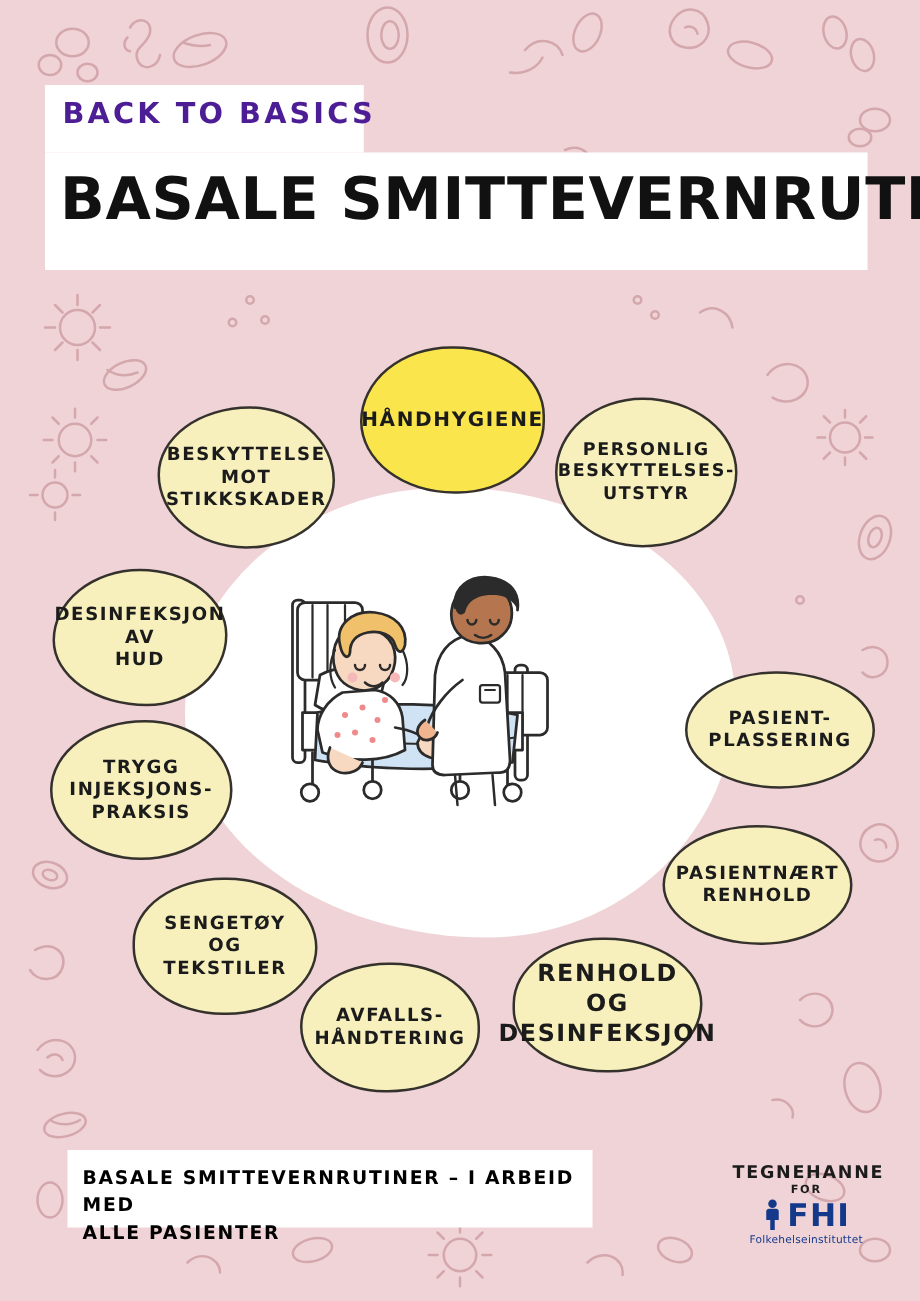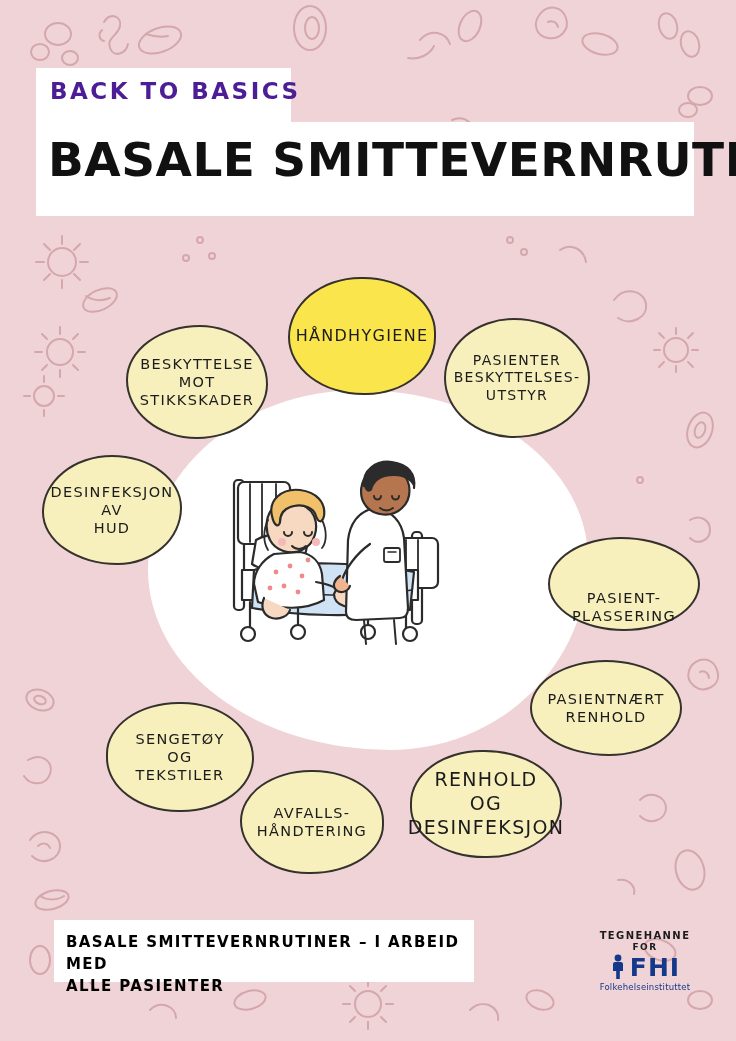--- a/index.html
+++ b/index.html
@@ -86,21 +86,21 @@
   
   .bubble {
     position: absolute;
     display: flex;
     align-items: center;
     justify-content: center;
     text-align: center;
     background: #f7f0bd;
     border: 2px solid #35312c;
     color: #1b1b1b;
-    font-weight: 400;
+    font-weight: 700;
     letter-spacing: 1.3px;
     line-height: 1.25;
     padding: 4px;
     box-sizing: border-box;
   }
   .bubble.highlight {
     background: #fbe54d;
   }
   .bubble span {
     display: block;
@@ -130,21 +130,20 @@
   }
   #b-hostehygiene {
     left: 534px; top: 430px; width: 150px; height: 90px;
     border-radius: 50% 50% 50% 50% / 50% 50% 50% 50%;
     font-size: 14.5px;
   }
   #b-pasientplassering {
     left: 548px; top: 537px; width: 152px; height: 94px;
     border-radius: 48% 52% 50% 50% / 50% 50% 50% 50%;
     font-size: 14.5px;
-    align-items: flex-end;
   }
   #b-trygg-injeksjon {
     left: 40px; top: 576px; width: 146px; height: 112px;
     border-radius: 52% 48% 50% 50% / 50% 50% 50% 50%;
     font-size: 14.5px;
   }
   #b-pasientnaert {
     left: 530px; top: 660px; width: 152px; height: 96px;
     border-radius: 50% 50% 48% 52% / 50% 50% 50% 50%;
     font-size: 14.5px;
@@ -189,21 +188,21 @@
 
   .logo {
     position: absolute;
     left: 586px;
     top: 930px;
     width: 118px;
     text-align: center;
     color: #14398a;
   }
   .logo-line1 {
-    font-size: 10px;
+    font-size: 14px;
     letter-spacing: 1.4px;
     color: #1b1b1b;
     font-weight: 600;
   }
   .logo-line2 {
     font-size: 9px;
     letter-spacing: 1.4px;
     color: #1b1b1b;
     font-weight: 600;
     margin-top: 1px;
@@ -413,32 +412,37 @@
 
   <div class="bubble highlight" id="b-handhygiene">
     <span>HÅNDHYGIENE</span>
   </div>
   <div class="bubble" id="b-stikkskader">
     <span>BESKYTTELSE
 MOT
 STIKKSKADER</span>
   </div>
   <div class="bubble" id="b-personlig">
-    <span>PASIENTER
+    <span>PERSONLIG
 BESKYTTELSES-
 UTSTYR</span>
   </div>
   <div class="bubble" id="b-desinfeksjon-hud">
     <span>DESINFEKSJON
 AV
 HUD</span>
   </div>
   <div class="bubble" id="b-pasientplassering">
     <span>PASIENT-
 PLASSERING</span>
+  </div>
+  <div class="bubble" id="b-trygg-injeksjon">
+    <span>TRYGG
+INJEKSJONS-
+PRAKSIS</span>
   </div>
   <div class="bubble" id="b-pasientnaert">
     <span>PASIENTNÆRT
 RENHOLD</span>
   </div>
   <div class="bubble" id="b-sengetoy">
     <span>SENGETØY
 OG
 TEKSTILER</span>
   </div>

